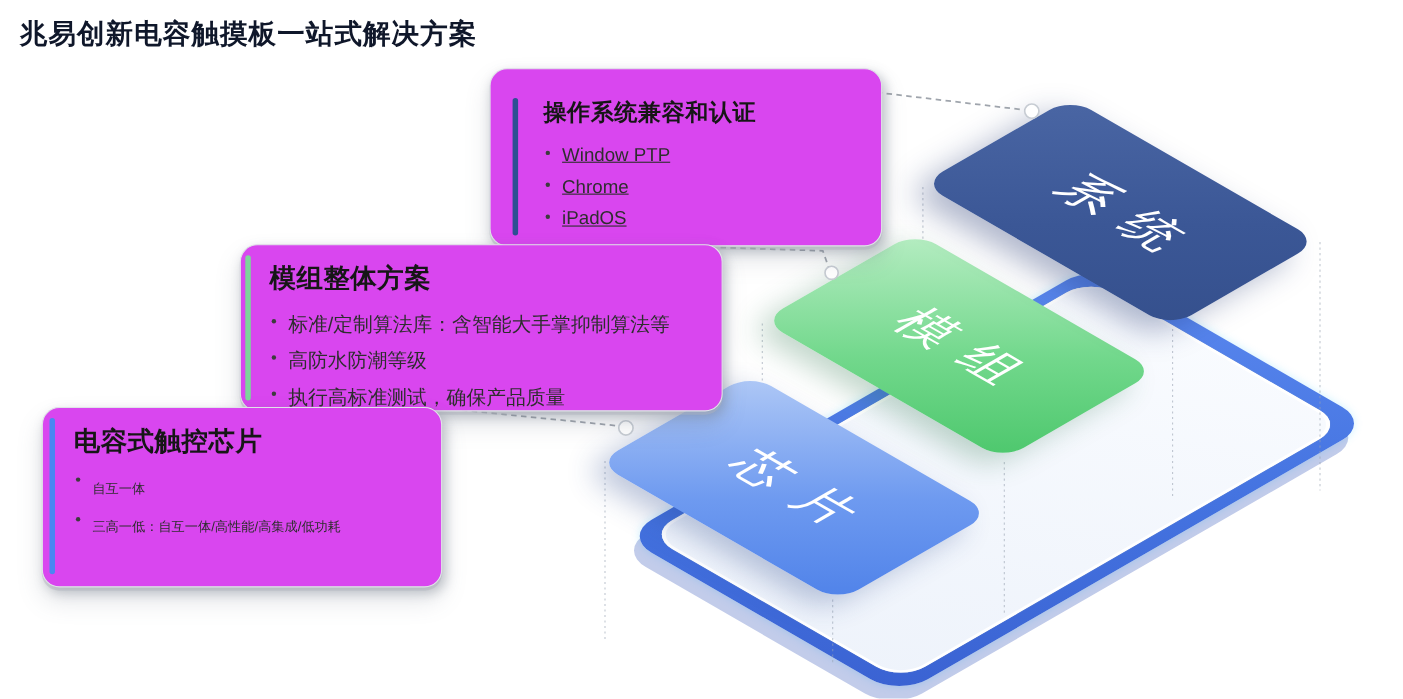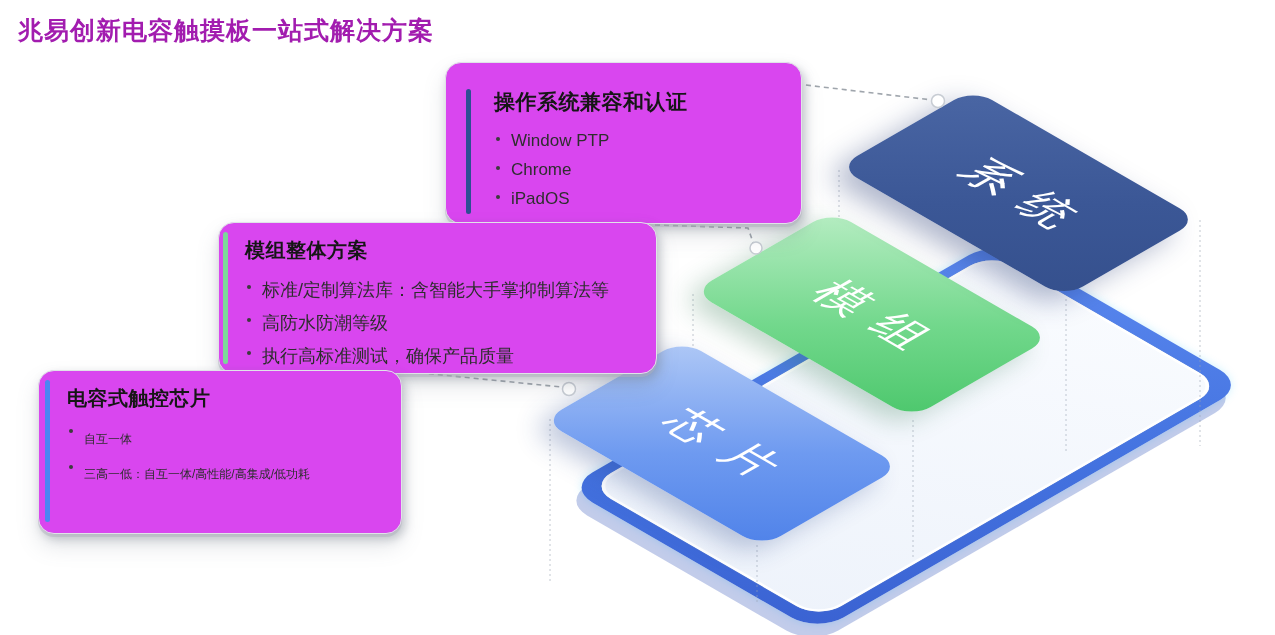--- a/index.html
+++ b/index.html
@@ -1,38 +1,38 @@
 <!DOCTYPE html>
 <html><head>
 <meta charset="utf-8">
 <style>
   html,body{margin:0;padding:0;background:#fff;width:1275px;height:635px;overflow:hidden;
     font-family:"Liberation Sans","DejaVu Sans",sans-serif;}
   #canvas{position:relative;width:1275px;height:635px;background:#fff;}
 
   
   #page-title{position:absolute;left:18px;top:14px;font-size:25px;font-weight:bold;
-    color:#a21caf;letter-spacing:1px;white-space:nowrap;}
+    color:#0f172a;letter-spacing:1px;white-space:nowrap;}
 
   
   .card{position:absolute;background:#d946ef;border:1px solid #e0e3e8;border-radius:16px;
     box-shadow:0 3px 0 rgba(175,180,188,.45),3px 5px 10px rgba(120,128,140,.40),0 12px 22px rgba(100,110,125,.18);}
   .accent{position:absolute;width:5px;border-radius:3px;}
   .card .content{position:relative;}
-  .card h2{margin:0;font-size:20px;font-weight:bold;color:#161616;letter-spacing:.5px;}
+  .card h2{margin:0;font-size:24px;font-weight:bold;color:#161616;letter-spacing:.5px;}
   .card ul{margin:10px 0 0 0;padding:0;list-style:none;color:#2e2e2e;}
   .card li{position:relative;padding-left:17px;}
   .card li::before{content:"";position:absolute;left:2px;top:.62em;width:4px;height:4px;
     border-radius:50%;background:#3c3c3c;}
 
   #card-os{left:445px;top:62px;width:355px;height:160px;z-index:11;}
   #card-os .accent{left:20px;top:26px;bottom:9px;background:#2e4f93;}
   #card-os .content{padding:25px 10px 0 48px;}
   #card-os h2{font-size:21px;}
-  #card-os li{font-size:17px;line-height:29px;}
+  #card-os li{font-size:17px;line-height:29px;text-decoration:underline;}
 
   #card-module{left:218px;top:222px;width:437px;height:150px;z-index:12;}
   #card-module .accent{left:4px;top:9px;bottom:9px;background:#7dd69a;}
   #card-module .content{padding:14px 10px 0 26px;}
   #card-module li{font-size:18px;line-height:33px;}
 
   #card-chip{left:38px;top:370px;width:362px;height:162px;z-index:13;}
   #card-chip .accent{left:6px;top:9px;bottom:11px;background:#4b86f2;}
   #card-chip .content{padding:14px 10px 0 28px;}
   #card-chip li{font-size:12px;line-height:34px;}

